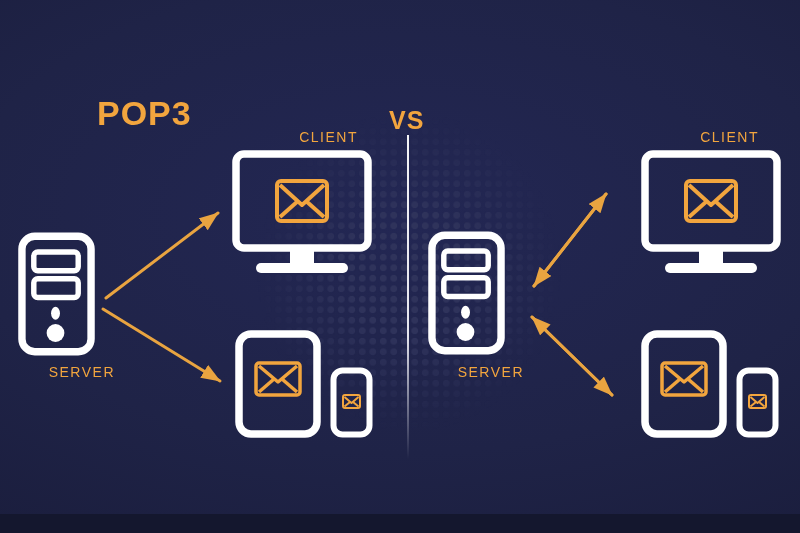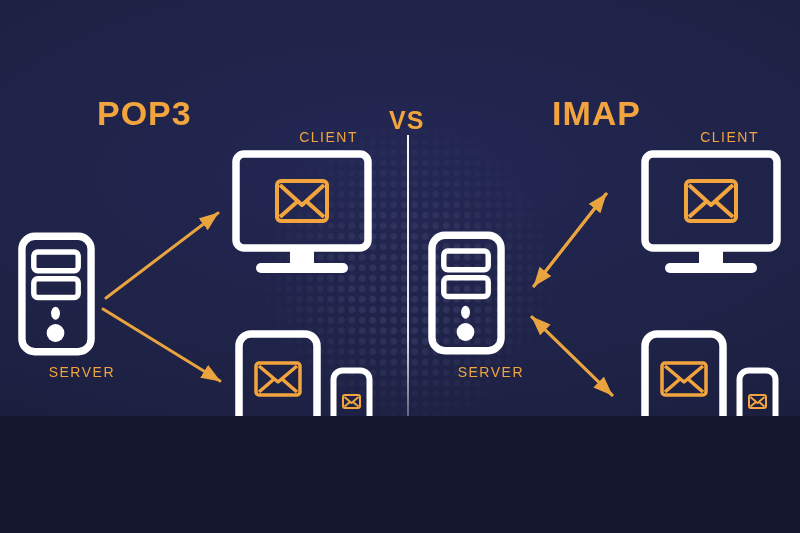--- a/index.html
+++ b/index.html
@@ -1,17 +1,17 @@
 <!DOCTYPE html>
 <html style="--background: #1F2347; --accent-orange: #F2A53E; --arrow: #E9A440; --icon-white: #FFFFFF; --dots: #30345C;"><head>
 <meta charset="utf-8">
 <style>
   html,body{margin:0;padding:0;background:#14172e;}
   .canvas{
-    position:relative;width:800px;height:416px;overflow:hidden;
+    position:relative;width:800px;height:514px;overflow:hidden;
     font-family:"Liberation Sans", sans-serif;
     background:
       radial-gradient(ellipse 130% 110% at 50% 42%, #232754 0%, #1f2347 42%, #1a1d3c 72%, #161932 100%);
   }
   .dots{
     position:absolute;inset:0;
     background-image:radial-gradient(circle, var(--dots,#30345c) 3.1px, transparent 3.8px);
     background-size:10.5px 10.5px;
     -webkit-mask-image:radial-gradient(ellipse 195px 205px at 409px 272px, rgba(0,0,0,.95) 30%, rgba(0,0,0,0) 78%);
             mask-image:radial-gradient(ellipse 195px 205px at 409px 272px, rgba(0,0,0,.95) 30%, rgba(0,0,0,0) 78%);
@@ -44,21 +44,20 @@
 </style>
 </head>
 <body>
 
 <div class="canvas">
 
   <div class="dots"></div>
 
   <div class="title pop3">POP3</div>
   <div class="vs">VS</div>
-  <div class="title imap">IMAP</div>
   <div class="divider"></div>
 
   <svg class="icon" style="left:18px;top:232px" width="77" height="124" viewBox="0 0 78 125">
     <rect class="wht" x="4" y="4" width="70" height="117" rx="13" stroke-width="7.5"></rect>
     <rect class="wht" x="16" y="20" width="45" height="19" rx="4" stroke-width="5.5"></rect>
     <rect class="wht" x="16" y="47" width="45" height="19" rx="4" stroke-width="5.5"></rect>
     <ellipse class="whtf" cx="38" cy="82" rx="4.5" ry="6.5"></ellipse>
     <circle class="whtf" cx="38" cy="102" r="9"></circle>
   </svg>
   <div class="lbl" style="left:-5px;top:365px">SERVER</div>

